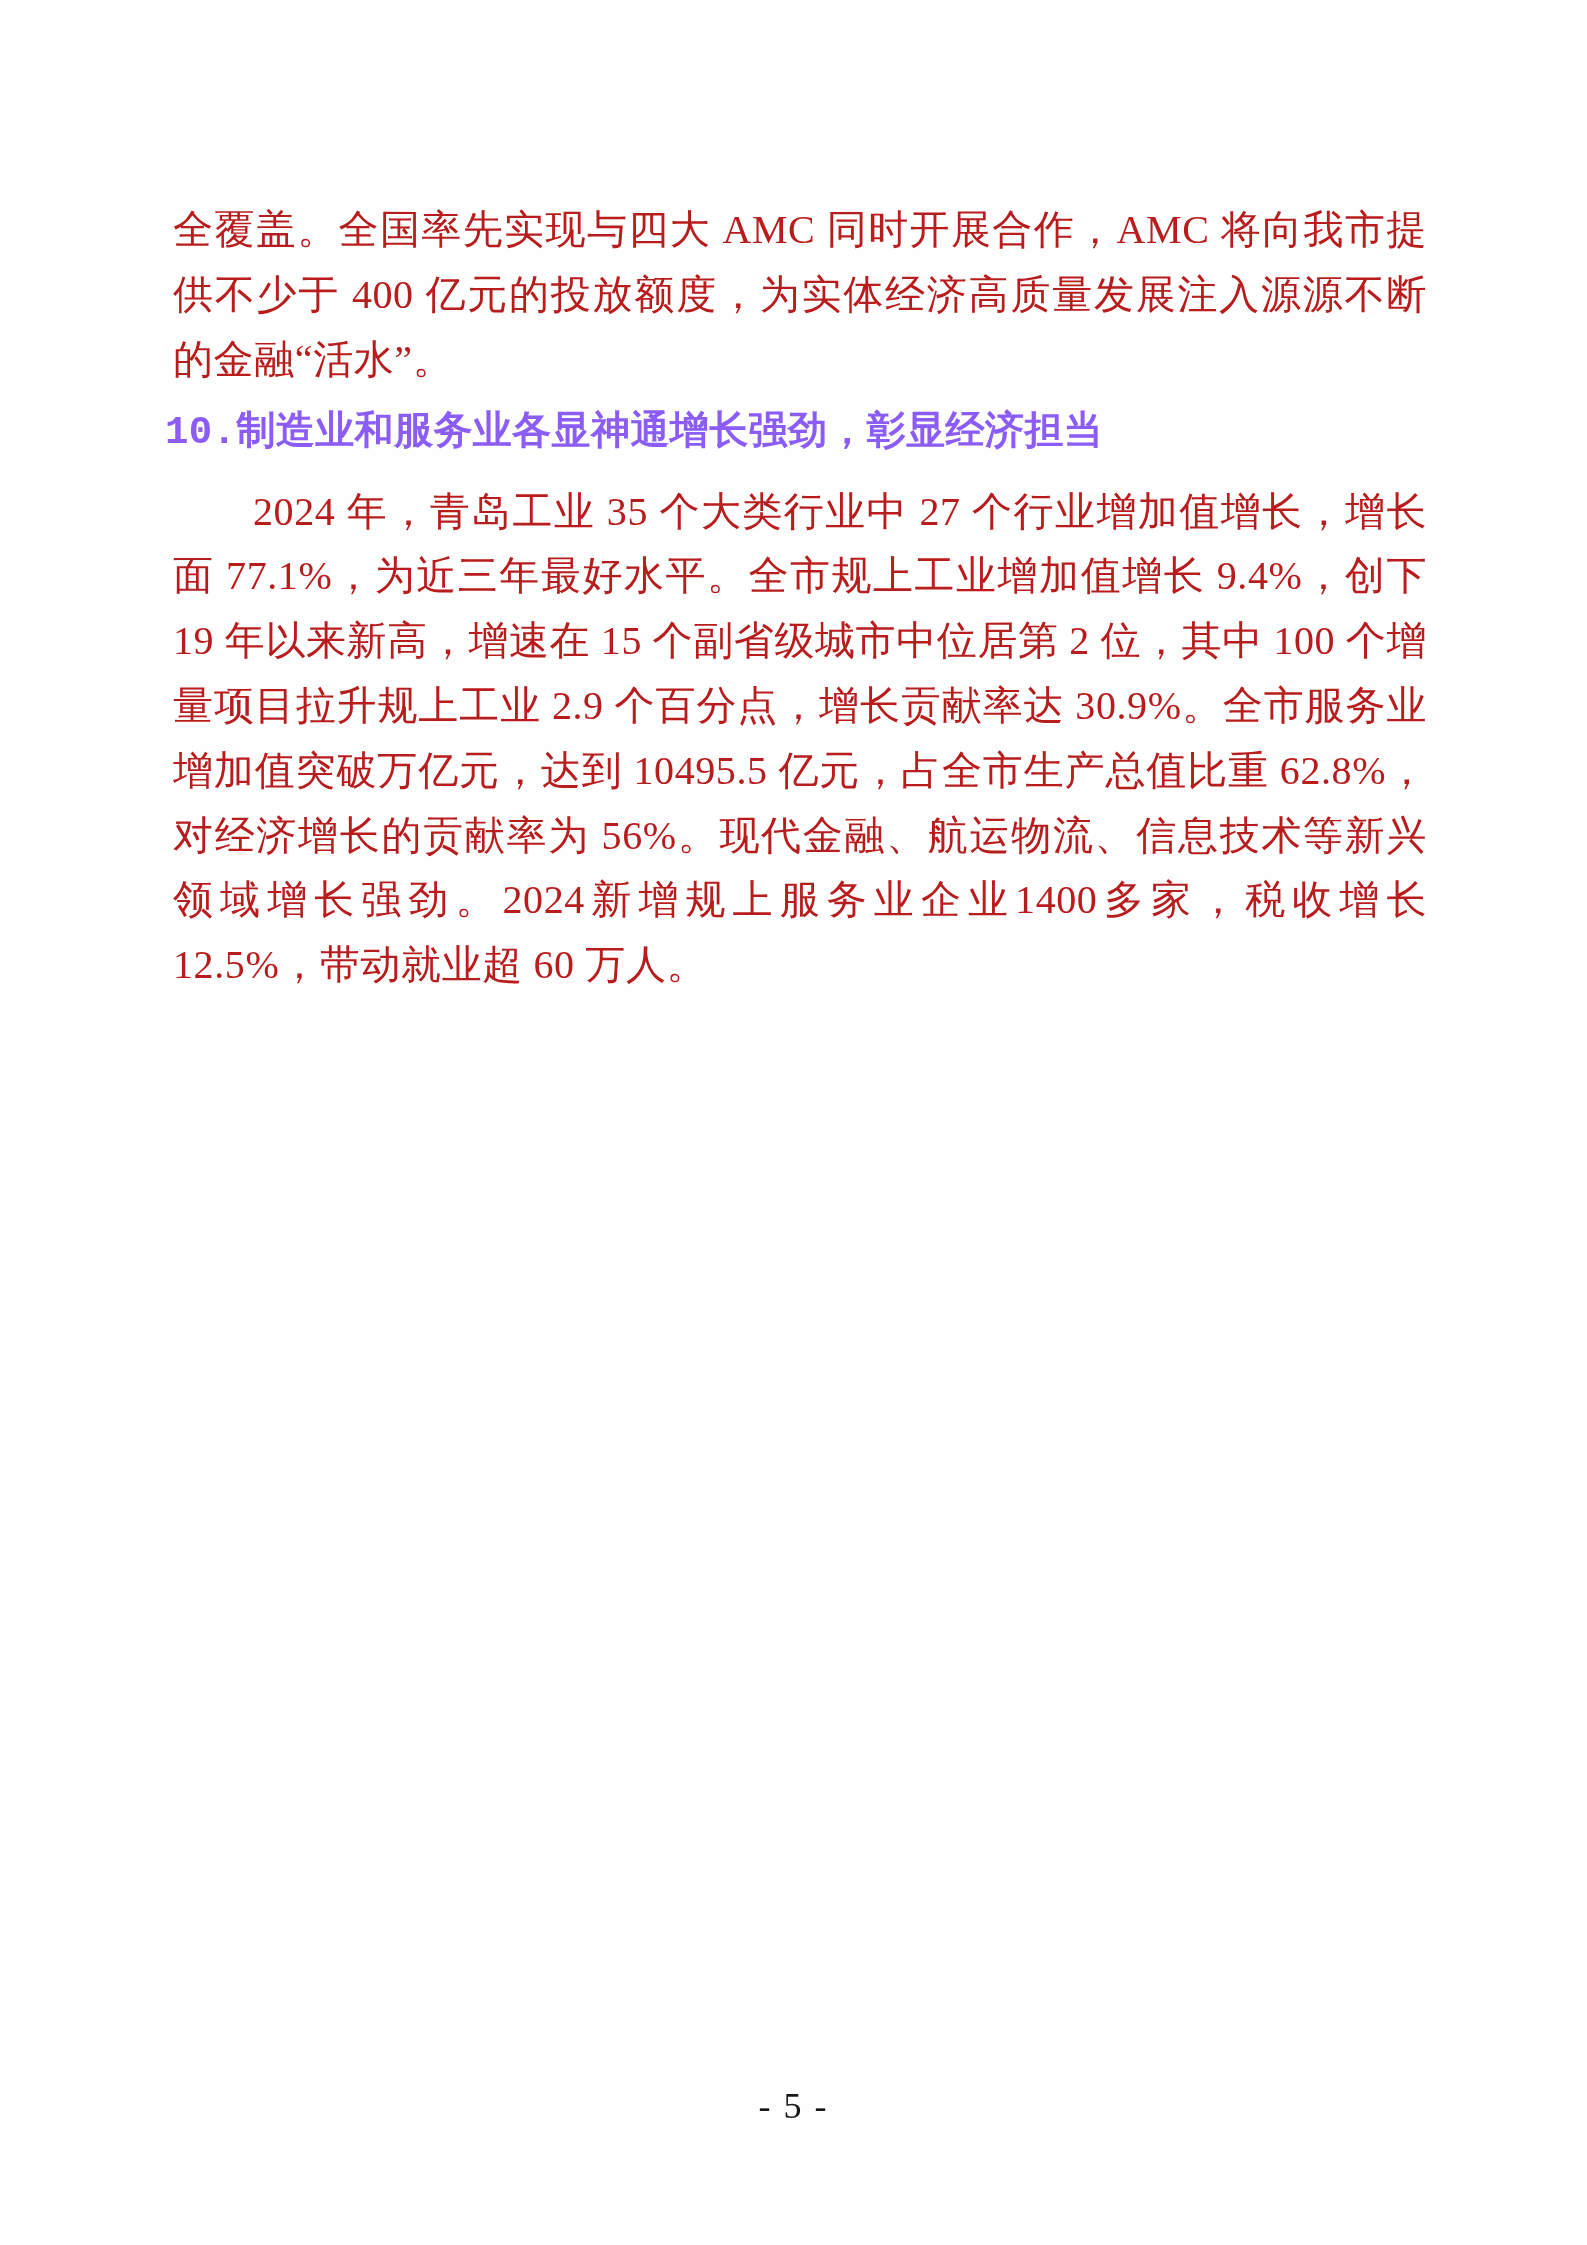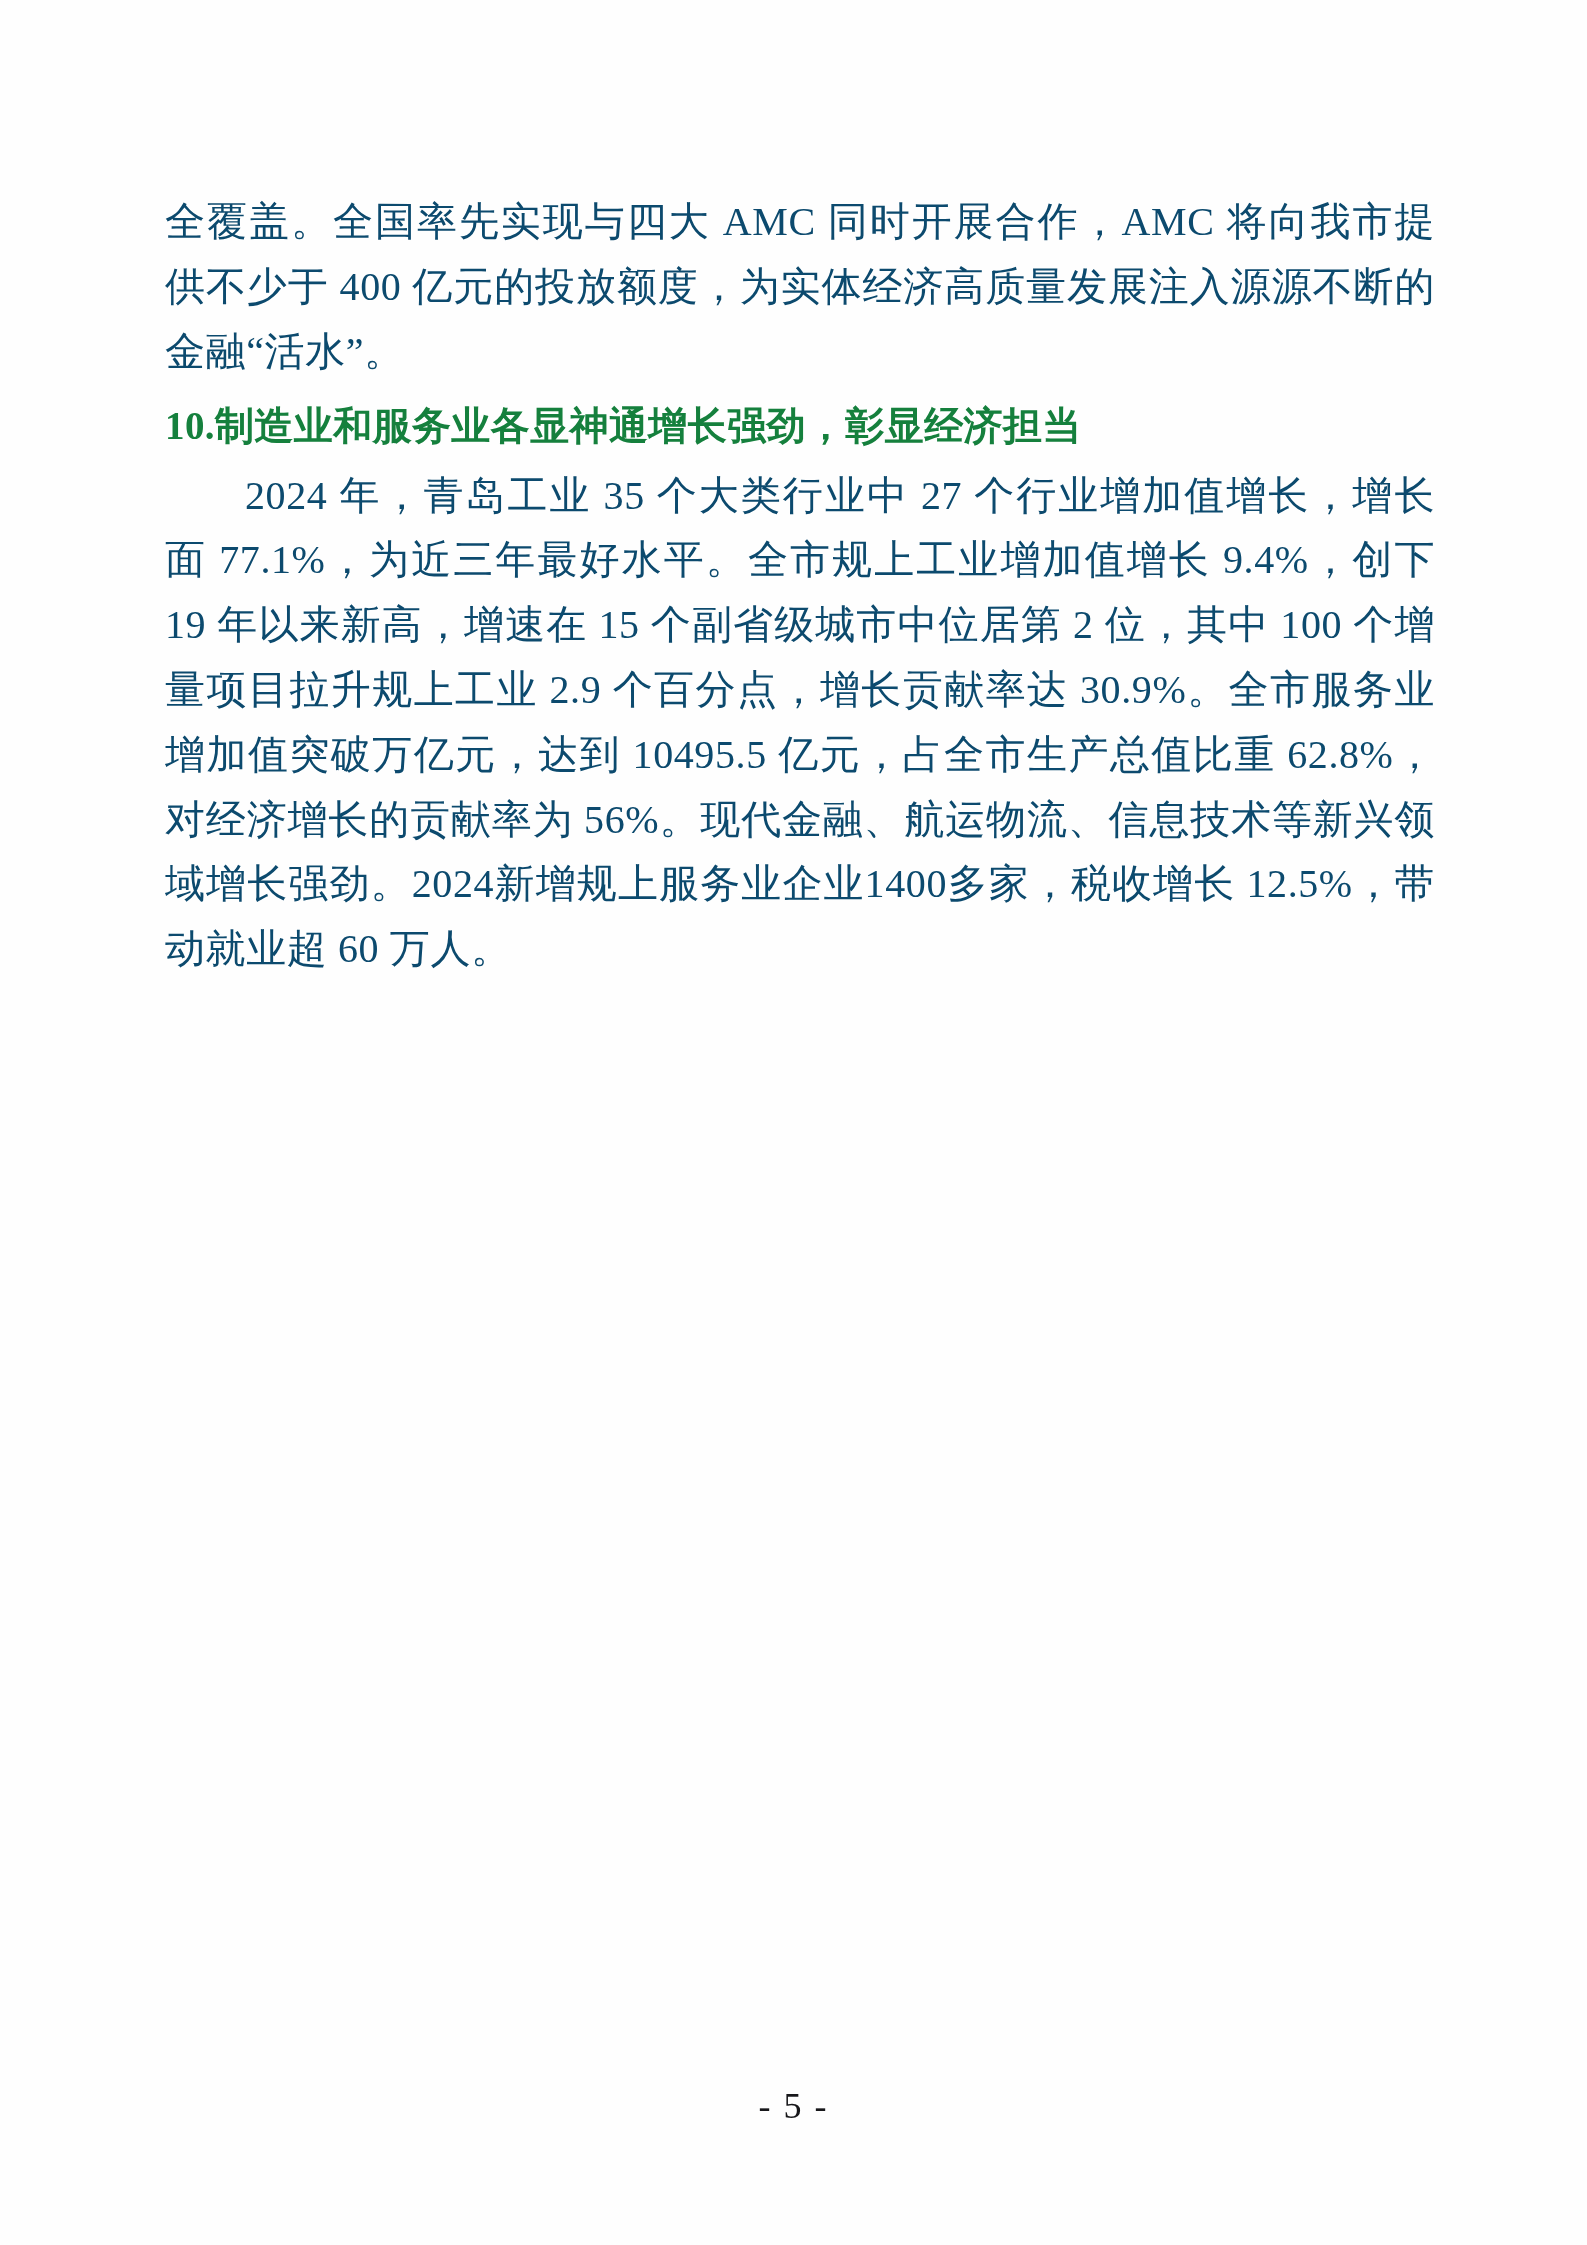--- a/index.html
+++ b/index.html
@@ -19,39 +19,39 @@
     position: absolute;
     inset: 0;
     background: #fefefe;
     padding: 190px 150px 0 165px;
     box-sizing: border-box;
   }
   .doc-body {
     width: 1270px;
   }
   p.para {
-    margin: 0;
+    margin: 8px;
     font-size: 40px;
     line-height: 1.62;
     letter-spacing: 0.6px;
     text-align: justify;
     text-justify: inter-ideograph;
-    color: #0c4a6e;
+    color: #b91c1c;
   }
   p.para.indent {
     text-indent: 2em;
   }
   p.heading {
     margin: 10px 0 0 0;
     font-size: 39px;
     line-height: 1.62;
     letter-spacing: 0.4px;
-    font-family: Liberation Serif, serif;
+    font-family: Liberation Mono, monospace;
     font-weight: 600;
-    color: #15803d;
+    color: #8b5cf6;
   }
   .spacer-sm { height: 6px; }
   .footer {
     position: absolute;
     left: 0;
     right: 0;
     bottom: 118px;
     text-align: center;
     font-size: 36px;
     letter-spacing: 2px;

